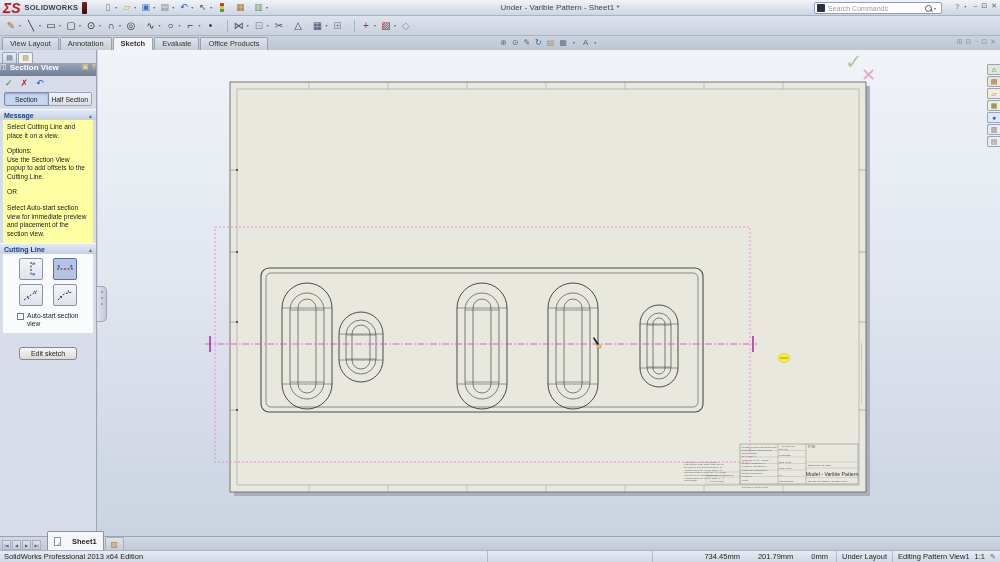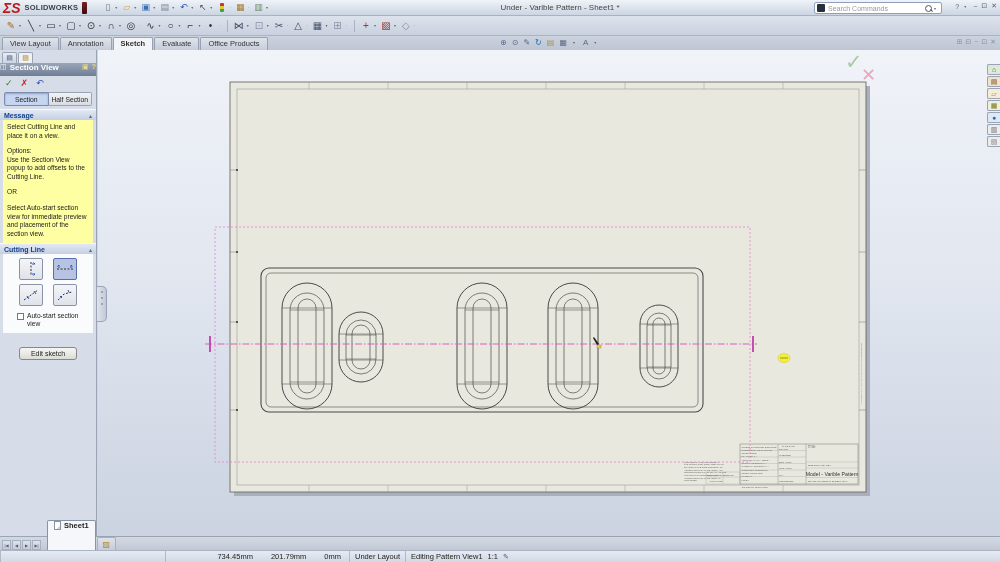--- a/index.html
+++ b/index.html
@@ -77,21 +77,21 @@
   #viewport{position:absolute;left:98px;top:0;width:902px;height:486px;background:linear-gradient(180deg,#f0f3f8 0%,#e2e7f0 45%,#cbd3e1 100%);overflow:hidden}
   #sheet-svg{position:absolute;left:0;top:0}
   #confirm-check{position:absolute;left:747px;top:0px;color:rgba(112,170,92,.55);font-size:21px;font-weight:bold}
   #confirm-cross{position:absolute;left:763px;top:14px;color:rgba(236,120,150,.62);font-size:18px;font-weight:bold}
   #taskpane{position:absolute;right:0;top:14px;width:15px;display:flex;flex-direction:column;gap:1px;align-items:flex-end}
   .tp-ic{width:13px;height:11px;border:1px solid #9aa4b4;border-right:none;border-radius:2px 0 0 2px;display:flex;align-items:center;justify-content:center;font-size:7px;line-height:1}
 
   
   #sheettabs{position:absolute;left:0;top:536px;width:1000px;height:14px;background:linear-gradient(#d3d9e3,#c2c9d6);border-top:1px solid #9aa4b4;display:flex;align-items:flex-end;padding-left:2px;font-size:7.5px}
   .navbtn{width:9px;height:10px;background:linear-gradient(#dde2ea,#c6cdd9);border:1px solid #a7b0bf;display:flex;align-items:center;justify-content:center;font-size:4px;color:#556;margin-right:1px}
-  .stab{height:30px;display:flex;gap:3px;background:#f5f7fa;border:1px solid #8a93a5;border-bottom:none;border-radius:2px 2px 0 0;padding:0 6px;margin-left:5px;font-weight:bold;color:#222}
+  .stab{height:19px;display:flex;align-items:center;gap:11px;background:#f5f7fa;border:1px solid #8a93a5;border-bottom:none;border-radius:2px 2px 0 0;padding:0 6px;margin-left:5px;font-weight:bold;color:#222}
   .pageic{width:7px;height:9px;background:linear-gradient(135deg,#fff 70%,#cdd5e0 70%);border:1px solid #8a93a5}
   .stab-add{height:13px;display:flex;align-items:center;background:linear-gradient(#dde2ea,#c6cdd9);border:1px solid #a7b0bf;border-bottom:none;border-radius:2px 2px 0 0;padding:0 5px;margin-left:1px;color:#b58a2a;font-size:8px}
 
   #statusbar{position:absolute;left:0;top:550px;width:1000px;height:12px;background:linear-gradient(#e6ebf3,#d2d9e5);border-top:1px solid #aab4c4;display:flex;align-items:center;font-size:7.5px;color:#222}
   .sb-cell{height:100%;display:flex;align-items:center;border-left:1px solid #b0bac8;padding:0 5px;white-space:nowrap}
   .sb-cell.first{border-left:none;flex:0 0 487px;padding-left:4px}
   .sb-gap{flex:0 0 165px}
   .sb-coords{flex:0 0 184px;justify-content:flex-end;gap:18px;padding-right:8px}
   .sb-udef{flex:0 0 48px}
   .sb-edit{flex:0 0 80px;gap:5px}
@@ -462,20 +462,21 @@
   <div class="stab">
     <span class="pageic"></span>
     <span>Sheet1</span>
   </div>
   <div class="stab-add">
       <span>▨</span>
     </div>
 </div>
 
 <div id="statusbar">
+  <div class="sb-cell first">SolidWorks Professional 2013 x64 Edition</div>
   <div class="sb-cell sb-gap"></div>
   <div class="sb-cell sb-coords">
     <span>734.45mm</span>
     <span>201.79mm</span>
     <span>0mm</span>
   </div>
   <div class="sb-cell sb-udef">Under Layout</div>
   <div class="sb-cell sb-edit">
     <span>Editing Pattern View1</span>
     <span>1:1</span>

